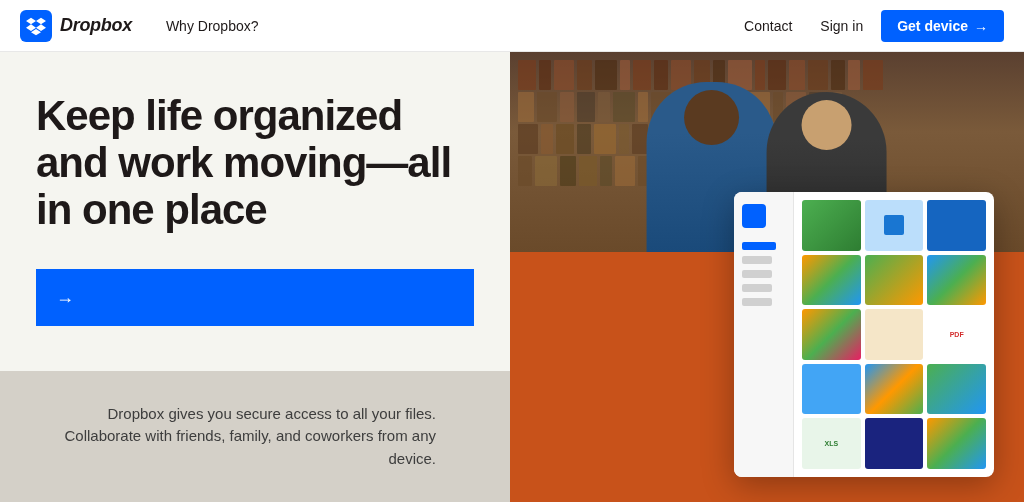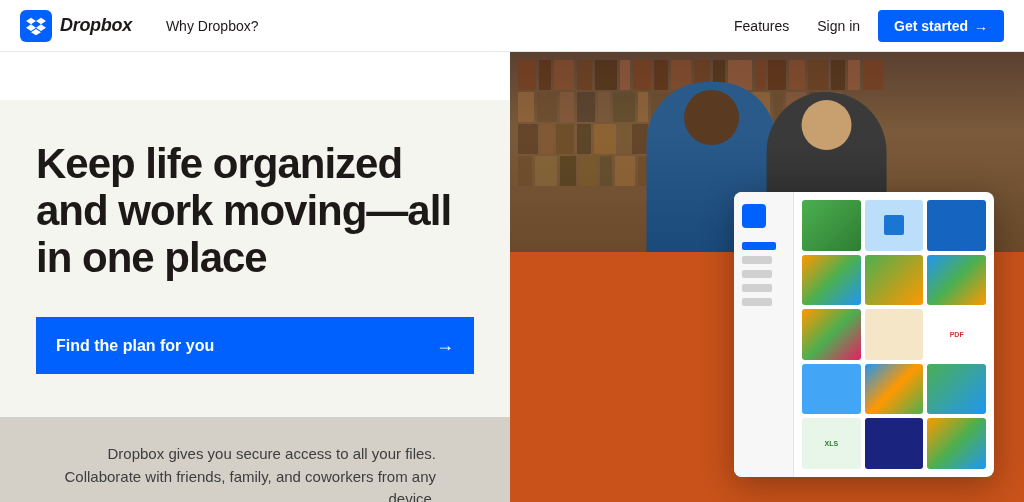--- a/index.html
+++ b/index.html
@@ -90,21 +90,20 @@
     
     .left-panel {
       width: 510px;
       display: flex;
       flex-direction: column;
     }
     .hero-section {
       background: #f5f5f0;
       padding: 40px 36px 43px 36px;
       flex: 1;
-      margin-top: 48px;
     }
     .hero-title {
       font-size: 42px;
       font-weight: 800;
       color: #1e1919;
       line-height: 1.12;
       letter-spacing: -1px;
       max-width: 440px;
       margin-bottom: 36px;
     }
@@ -315,36 +314,35 @@
       <svg viewBox="0 0 24 24" fill="white">
         <path d="M6 2L0 6l6 4 6-4L6 2zm12 0l-6 4 6 4 6-4-6-4zM0 14l6 4 6-4-6-4-6 4zm18-4l-6 4 6 4 6-4-6-4zM6 19.5L12 23l6-3.5-6-4-6 4z"></path>
       </svg>
     </div>
     <span class="nav-logo-text">Dropbox</span>
   </div>
   <div class="nav-links">
     <a class="nav-link">Why Dropbox?</a>
   </div>
   <div class="nav-right">
-    <a class="nav-right-link">Features</a>
+    <a class="nav-right-link">Contact</a>
     <a class="nav-right-link">Sign in</a>
     <button class="btn-get-started">
-      <span>Get started</span>
+      <span>Get device</span>
       <span>→</span>
     </button>
   </div>
 </nav>
 
 <div class="main-container">
 
   <div class="left-panel">
     <div class="hero-section">
       <h1 class="hero-title">Keep life organized and work moving—all in one place</h1>
       <button class="btn-find-plan">
-        <span>Find the plan for you</span>
         <span class="btn-arrow">→</span>
       </button>
     </div>
     <div class="sub-section">
       <p class="sub-text">Dropbox gives you secure access to all your files. Collaborate with friends, family, and coworkers from any device.</p>
     </div>
   </div>
 
   <div class="right-panel">
 

